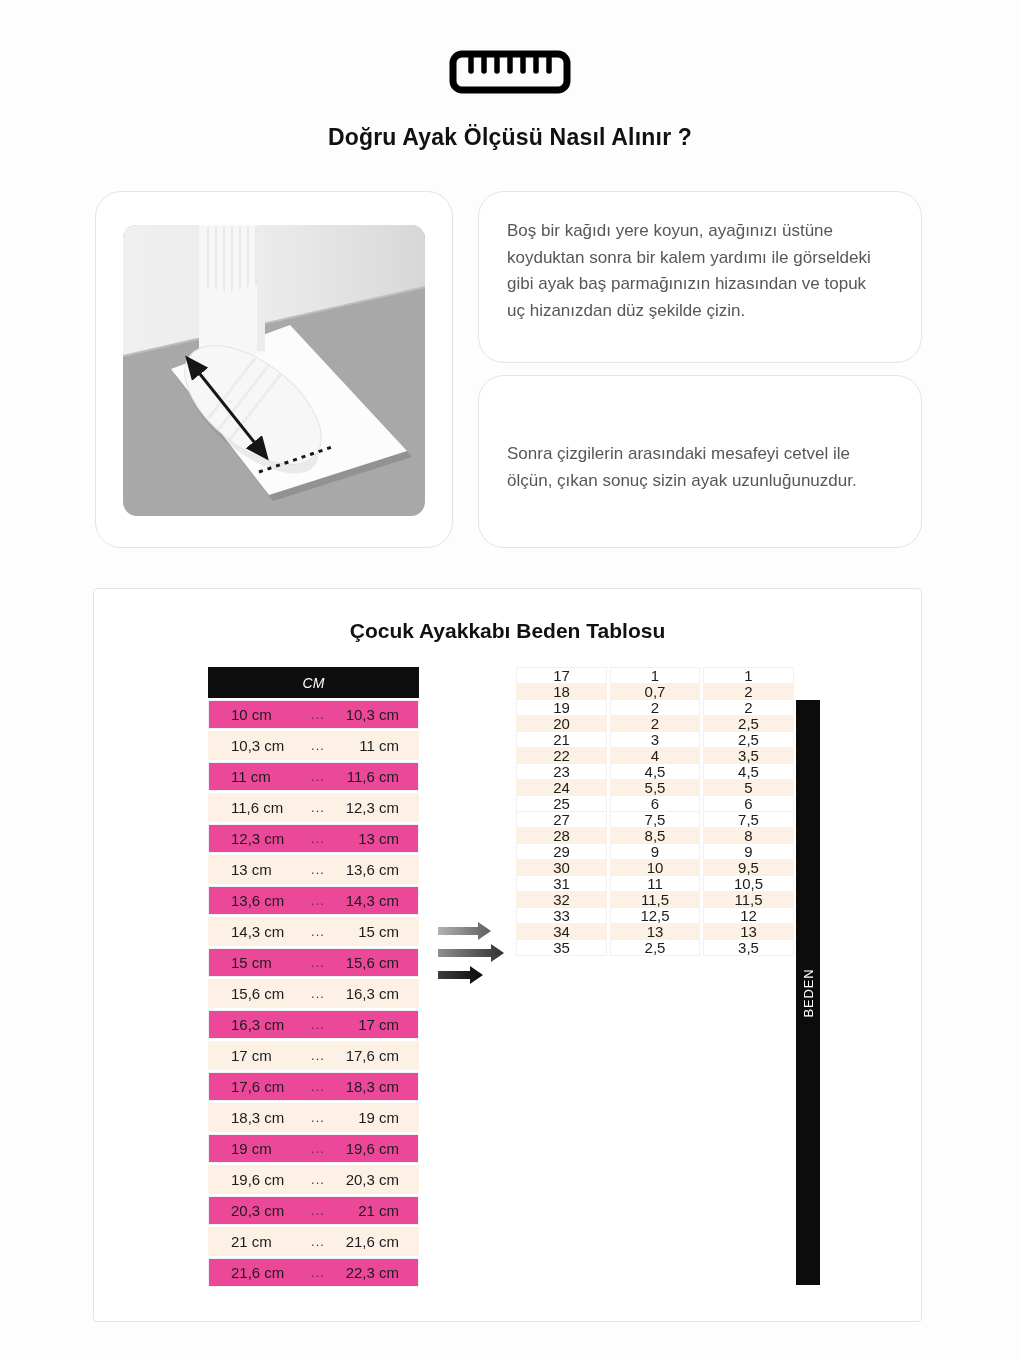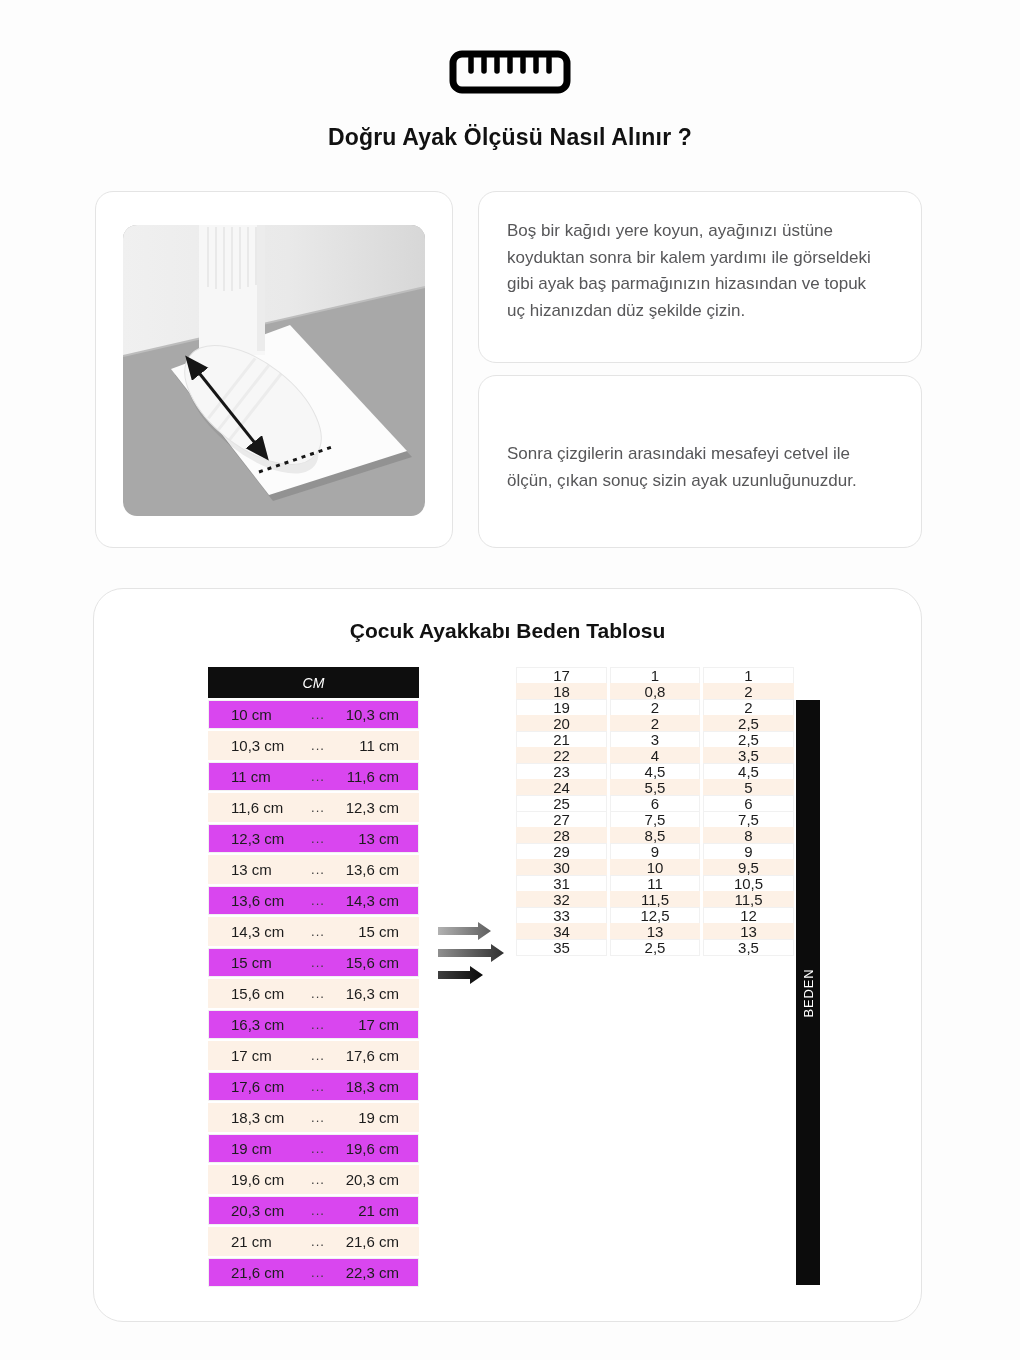--- a/index.html
+++ b/index.html
@@ -17,52 +17,52 @@
   .ruler-wrap { position: absolute; top: 50px; left: 0; width: 100%; text-align: center; }
   .main-title {
     position: absolute; top: 124px; left: 0; width: 100%;
     text-align: center; font-size: 23px; font-weight: bold; color: #111;
     letter-spacing: 0.2px;
   }
 
   
   .card {
     position: absolute; background: #fff;
-    border: 1px solid #e4e4e4; border-radius: 18px;
+    border: 1px solid #e4e4e4; border-radius: 26px;
   }
   .photo-card { left: 95px; top: 191px; width: 358px; height: 357px; }
   .photo {
     position: absolute; left: 27px; top: 33px; width: 302px; height: 291px;
     border-radius: 14px; overflow: hidden;
   }
   .info-box { padding: 26px 40px 24px 28px; }
   .info-box-1 { left: 478px; top: 191px; width: 444px; height: 172px; }
   .info-box-2 { left: 478px; top: 375px; width: 444px; height: 173px;
     display: flex; align-items: center; padding-top: 12px; padding-bottom: 0; }
   .info-text { font-size: 17px; line-height: 1.56; color: #575759; }
 
   
-  .chart-card { left: 93px; top: 588px; width: 829px; height: 734px; border-radius: 30px; }
+  .chart-card { left: 93px; top: 588px; width: 829px; height: 734px; border-radius: 4px; }
   .chart-title {
     position: absolute; top: 30px; left: 0; width: 100%;
     text-align: center; font-size: 21px; font-weight: bold; color: #111;
   }
 
   .t-head {
     height: 31px; background: var(--head-bg, #0e0e0e); color: #fff;
     font-size: 14px; display: flex; align-items: center;
     margin-bottom: 2px;
     font-style: italic;
   }
   .cm-table { position: absolute; left: 114px; top: 78px; width: 211px; }
   .cm-table .t-head { justify-content: center; }
 
   .cm-row {
     height: 29px; margin-bottom: 2px; display: flex; align-items: center;
-    font-size: 15px; color: #1c1c1c; background: #d946ef;
+    font-size: 15px; color: #1c1c1c; background: #ec4899;
     box-shadow: inset 0 0 0 1px #f1f1f1;
   }
   .cm-row.alt { background: var(--row-alt, #fdf1e6); box-shadow: none; }
   .c-from { width: 92px; padding-left: 23px; text-align: left; }
   .c-dots { width: 36px; text-align: center; font-size: 13px; color: #3c3c3c; letter-spacing: 1px; }
   .c-to { flex: 1; text-align: right; padding-right: 20px; }
 
   .size-table { position: absolute; left: 422px; top: 78px; width: 278px; }
   .size-table .t-head span { display: inline-block; text-align: center; }
   .size-head-cell-1 { width: 94px; }
@@ -301,21 +301,21 @@
 
     <div class="size-table">
       <div>
           <div class="size-row">
             <span class="size-cell">17</span>
             <span class="size-cell">1</span>
             <span class="size-cell">1</span>
           </div>
           <div class="size-row alt">
             <span class="size-cell">18</span>
-            <span class="size-cell">0,8</span>
+            <span class="size-cell">0,7</span>
             <span class="size-cell">2</span>
           </div>
           <div class="size-row">
             <span class="size-cell">19</span>
             <span class="size-cell">2</span>
             <span class="size-cell">2</span>
           </div>
           <div class="size-row alt">
             <span class="size-cell">20</span>
             <span class="size-cell">2</span>

